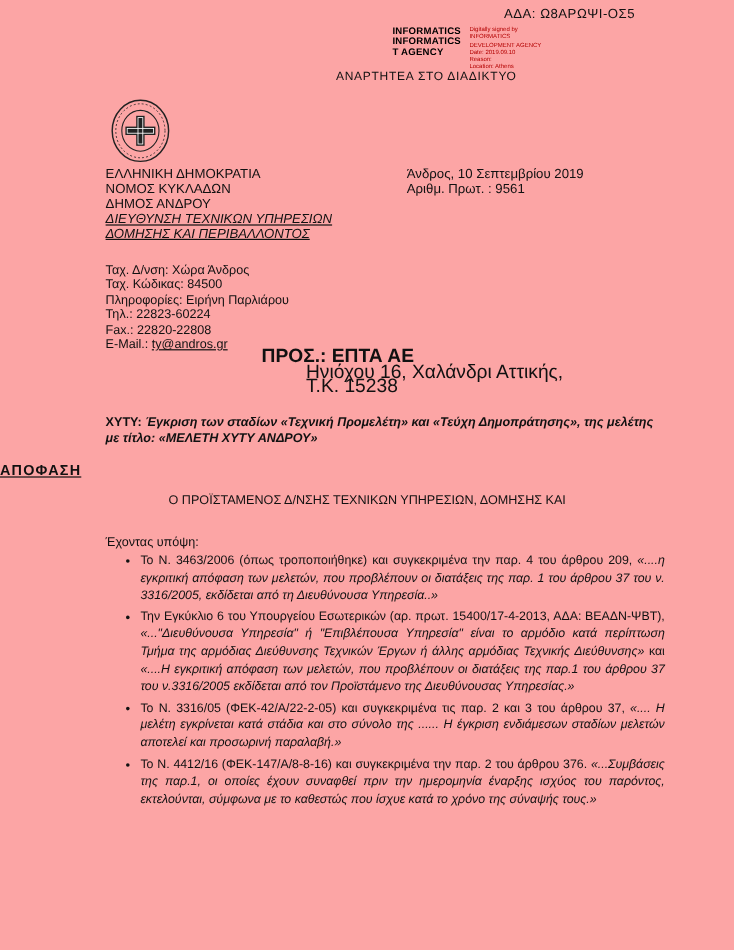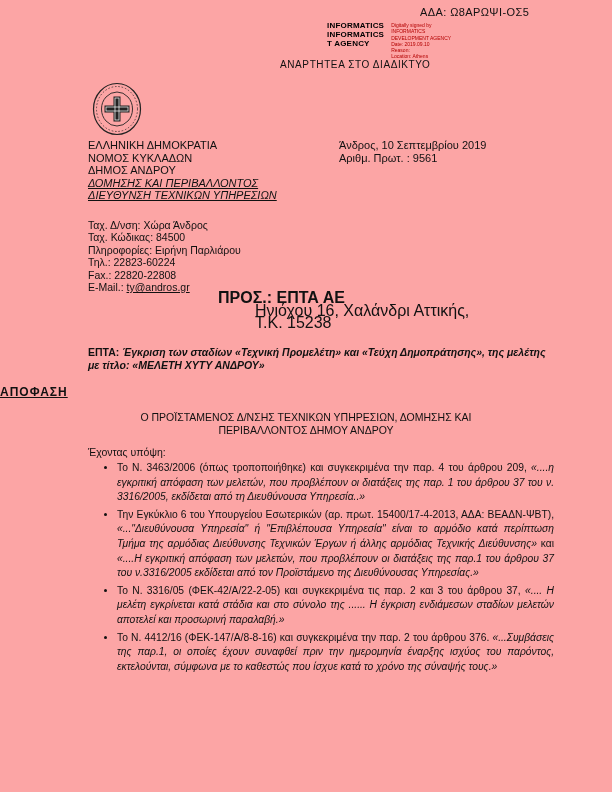--- a/index.html
+++ b/index.html
@@ -103,22 +103,22 @@
       <rect x="12.5" y="23.5" width="25" height="7" fill="#222"></rect>
       <rect x="23" y="16" width="4" height="22" fill="none" stroke="#fff" stroke-width="0.7"></rect>
       <rect x="14" y="25" width="22" height="4" fill="none" stroke="#fff" stroke-width="0.7"></rect>
     </svg>
   </div>
 
   <div class="authority">
     <div>ΕΛΛΗΝΙΚΗ ΔΗΜΟΚΡΑΤΙΑ</div>
     <div>ΝΟΜΟΣ ΚΥΚΛΑΔΩΝ</div>
     <div>ΔΗΜΟΣ ΑΝΔΡΟΥ</div>
+    <div class="dept">ΔΙΕΥΘΥΝΣΗ ΤΕΧΝΙΚΩΝ ΥΠΗΡΕΣΙΩΝ</div>
     <div class="dept">ΔΟΜΗΣΗΣ ΚΑΙ ΠΕΡΙΒΑΛΛΟΝΤΟΣ</div>
-    <div class="dept">ΔΙΕΥΘΥΝΣΗ ΤΕΧΝΙΚΩΝ ΥΠΗΡΕΣΙΩΝ</div>
   </div>
 
   <div class="date-block">
     <div>Άνδρος, 10 Σεπτεμβρίου 2019</div>
     <div>Αριθμ. Πρωτ. : 9561</div>
   </div>
 
   <div class="contact">
     <div>Ταχ. Δ/νση: Χώρα Άνδρος</div>
     <div>Ταχ. Κώδικας: 84500</div>
@@ -128,30 +128,29 @@
     <div><span>E-Mail.: </span><span class="email-link">ty@andros.gr</span></div>
   </div>
 
   <div class="recipient">
     <div class="rec-head"><span>ΠΡΟΣ.: </span><span>ΕΠΤΑ ΑΕ</span></div>
     <div class="rec-addr">Ηνιόχου 16, Χαλάνδρι Αττικής,</div>
     <div class="rec-addr">Τ.Κ. 15238</div>
   </div>
 
   <div class="subject">
-    <span>ΕΠΤΑ: </span><span class="s-text">Έγκριση των σταδίων «Τεχνική Προμελέτη» και «Τεύχη Δημοπράτησης», της μελέτης με τίτλο: «ΜΕΛΕΤΗ ΧΥΤΥ ΑΝΔΡΟΥ»</span>
+    <span>ΧΥΤΥ: </span><span class="s-text">Έγκριση των σταδίων «Τεχνική Προμελέτη» και «Τεύχη Δημοπράτησης», της μελέτης με τίτλο: «ΜΕΛΕΤΗ ΧΥΤΥ ΑΝΔΡΟΥ»</span>
   </div>
 
   <div class="decision-title">
     <span>ΑΠΟΦΑΣΗ</span>
   </div>
 
   <div class="issuer">
     <div>Ο ΠΡΟΪΣΤΑΜΕΝΟΣ Δ/ΝΣΗΣ ΤΕΧΝΙΚΩΝ ΥΠΗΡΕΣΙΩΝ, ΔΟΜΗΣΗΣ ΚΑΙ</div>
-    <div>ΠΕΡΙΒΑΛΛΟΝΤΟΣ ΔΗΜΟΥ ΑΝΔΡΟΥ</div>
   </div>
 
   <div class="preamble">Έχοντας υπόψη:</div>
 
   <div class="bullets">
     <ul>
       <li><span>Το Ν. 3463/2006 (όπως τροποποιήθηκε) και συγκεκριμένα την παρ. 4 του άρθρου 209, </span><span class="i">«....η εγκριτική απόφαση των μελετών, που προβλέπουν οι διατάξεις της παρ. 1 του άρθρου 37 του ν. 3316/2005, εκδίδεται από τη Διευθύνουσα Υπηρεσία..»</span></li>
       <li><span>Την Εγκύκλιο 6 του Υπουργείου Εσωτερικών (αρ. πρωτ. 15400/17-4-2013, ΑΔΑ: ΒΕΑΔΝ-ΨΒΤ), </span><span class="i">«..."Διευθύνουσα Υπηρεσία" ή "Επιβλέπουσα Υπηρεσία" είναι το αρμόδιο κατά περίπτωση Τμήμα της αρμόδιας Διεύθυνσης Τεχνικών Έργων ή άλλης αρμόδιας Τεχνικής Διεύθυνσης» </span><span>και </span><span class="i">«....Η εγκριτική απόφαση των μελετών, που προβλέπουν οι διατάξεις της παρ.1 του άρθρου 37 του ν.3316/2005 εκδίδεται από τον Προϊστάμενο της Διευθύνουσας Υπηρεσίας.»</span></li>
       <li><span>Το Ν. 3316/05 (ΦΕΚ-42/Α/22-2-05) και συγκεκριμένα τις παρ. 2 και 3 του άρθρου 37, </span><span class="i">«.... Η μελέτη εγκρίνεται κατά στάδια και στο σύνολο της ...... Η έγκριση ενδιάμεσων σταδίων μελετών αποτελεί και προσωρινή παραλαβή.»</span></li>
       <li><span>Το Ν. 4412/16 (ΦΕΚ-147/Α/8-8-16) και συγκεκριμένα την παρ. 2 του άρθρου 376. </span><span class="i">«...Συμβάσεις της παρ.1, οι οποίες έχουν συναφθεί πριν την ημερομηνία έναρξης ισχύος του παρόντος, εκτελούνται, σύμφωνα με το καθεστώς που ίσχυε κατά το χρόνο της σύναψής τους.»</span></li>

